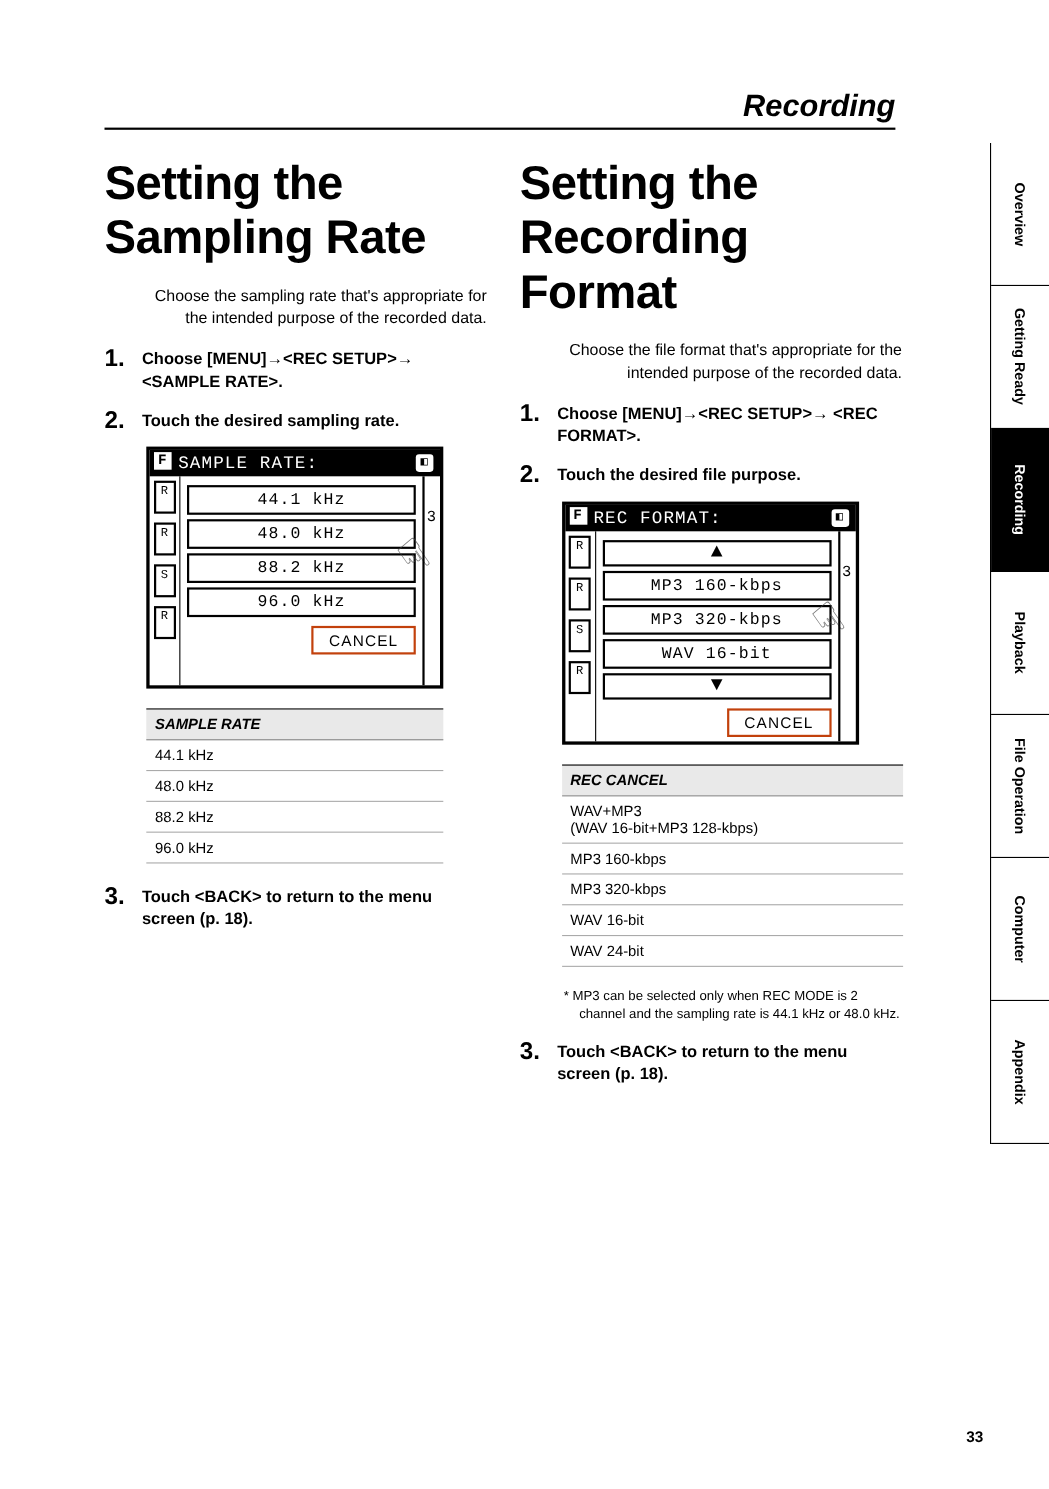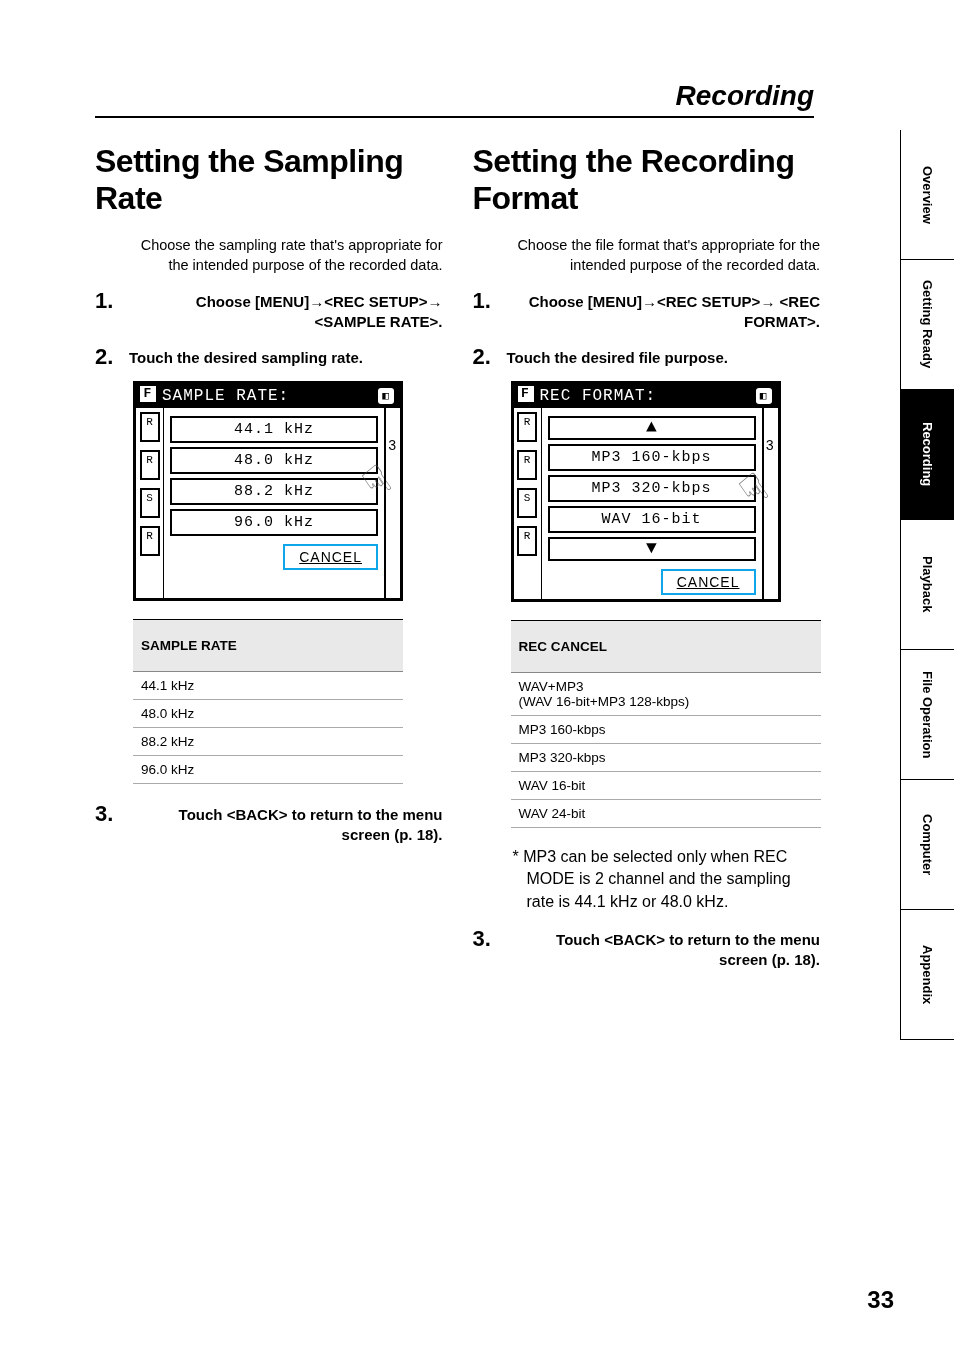--- a/index.html
+++ b/index.html
@@ -31,21 +31,21 @@
   .content {
     display: flex;
     padding: 25px 60px 0 95px;
     gap: 30px;
   }
   .col {
     flex: 1;
     min-width: 0;
   }
   .h1 {
-    font-size: 32px;
+    font-size: 43px;
     font-weight: bold;
     line-height: 1.15;
     margin-bottom: 18px;
     letter-spacing: -0.5px;
   }
   .intro {
     font-size: 14.5px;
     line-height: 1.4;
     margin: 0 0 14px 38px;
     text-align: right;
@@ -60,21 +60,20 @@
     font-weight: bold;
     width: 34px;
     flex-shrink: 0;
     line-height: 1.1;
   }
   .step-text {
     font-size: 15px;
     font-weight: bold;
     line-height: 1.35;
     padding-top: 3px;
-    text-align: right;
   }
   .arrow {
     display: inline-block;
     font-weight: bold;
   }
   .lcd {
     margin: 12px 0 18px 38px;
     border: 3px solid #000;
     width: 270px;
     background: #fff;
@@ -170,55 +169,55 @@
     margin-bottom: 4px;
     line-height: 1;
     height: 24px;
   }
   .lcd-cancel-row {
     display: flex;
     justify-content: flex-end;
     padding-top: 4px;
   }
   .lcd-cancel {
-    border: 2px solid #0ea5e9;
+    border: 2px solid #c2410c;
     font-family: "Helvetica Neue", Arial, sans-serif;
     font-size: 14px;
     padding: 3px 14px;
     letter-spacing: 1px;
-    text-decoration: underline;
   }
   .hand {
     position: absolute;
     font-size: 40px;
     color: #444;
     transform: rotate(-35deg);
     pointer-events: none;
     opacity: 0.7;
   }
   table.list {
     margin: 12px 0 18px 38px;
     border-collapse: collapse;
     width: 270px;
     font-size: 13.5px;
   }
   table.list th {
     background: #e9e9e9;
     text-align: left;
-    padding: 18px 8px;
+    padding: 6px 8px;
     border-top: 1.5px solid #000;
     border-bottom: 1px solid #888;
     font-weight: bold;
+    font-style: italic;
   }
   table.list td {
     padding: 6px 8px;
     border-bottom: 1px solid #aaa;
   }
   .footnote {
-    font-size: 16px;
+    font-size: 12px;
     line-height: 1.4;
     margin: 14px 0 14px 54px;
     text-indent: -14px;
   }
   
   .side-tabs {
     position: absolute;
     right: 0;
     top: 130px;
     width: 54px;
@@ -240,21 +239,21 @@
     justify-content: center;
   }
   .tab.active {
     background: #000;
     color: #fff;
   }
   .page-num {
     position: absolute;
     bottom: 40px;
     right: 60px;
-    font-size: 24px;
+    font-size: 14px;
     font-weight: bold;
   }
   .tri-up::before { content: "▲"; }
   .tri-down::before { content: "▼"; }
 </style>
 </head>
 <body>
 
 <div class="header-area">
   <div class="section-title-row">

